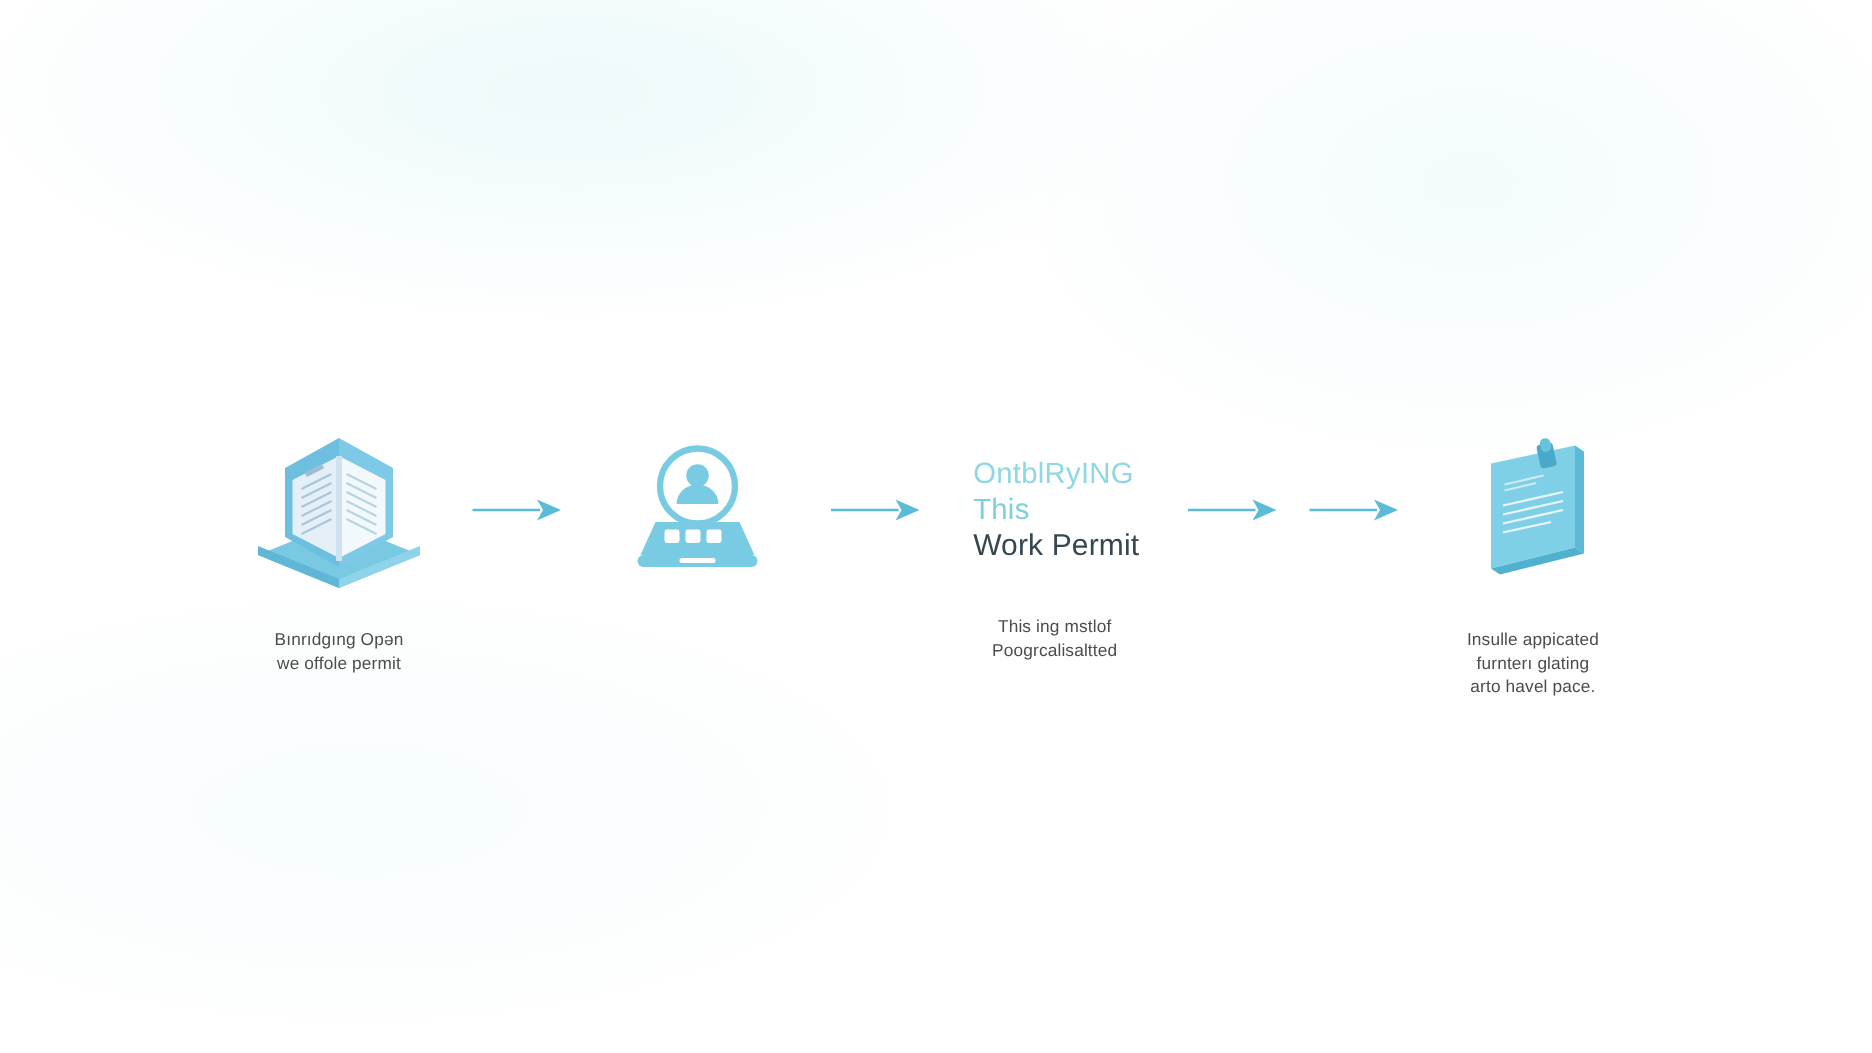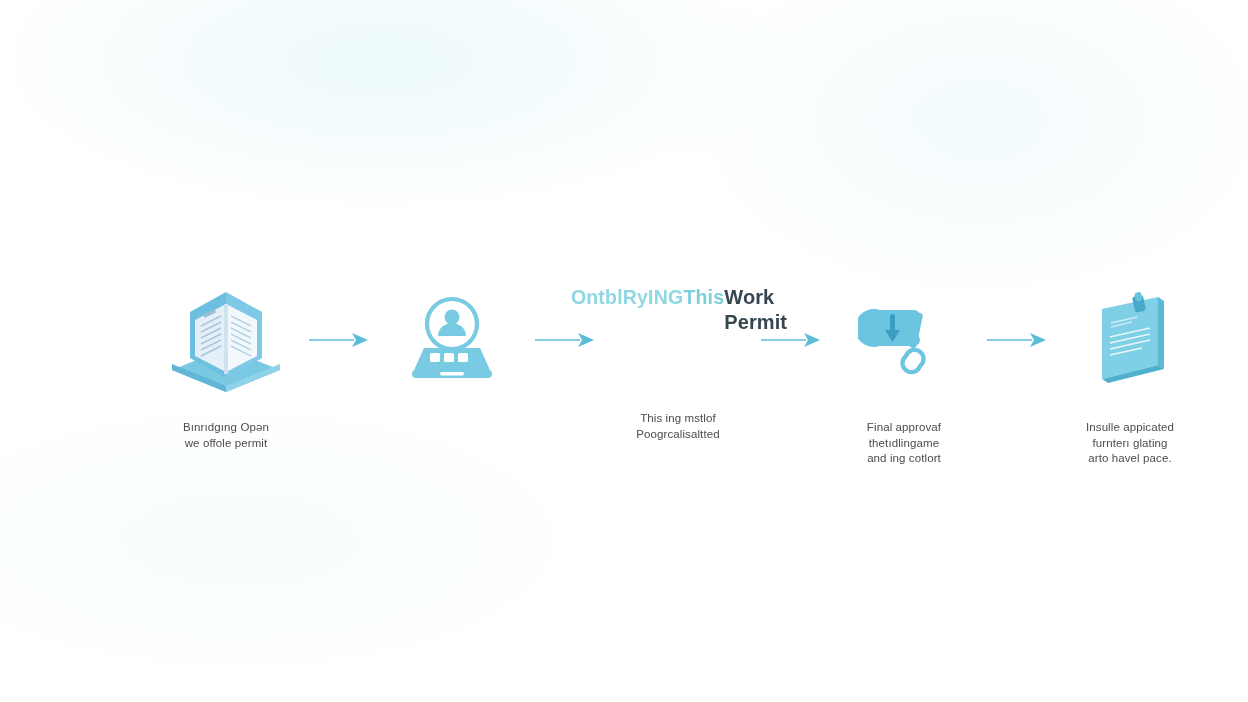--- a/index.html
+++ b/index.html
@@ -68,26 +68,25 @@
     height: 110px;
     display: flex;
     align-items: center;
     justify-content: center;
     flex: none;
   }
 
   
   .headline {
     display: flex;
-    flex-direction: row;
+    flex-direction: column;
     align-items: flex-start;
     justify-content: center;
     height: 110px;
     padding-left: 2px;
-    font-weight: bold;
   }
   .headline .line1 {
     font-size: 19.5px;
     line-height: 24px;
     color: #8fd7e3;
     letter-spacing: 0.2px;
   }
   .headline .line2 {
     font-size: 19.5px;
     line-height: 24px;
@@ -195,39 +194,20 @@
 Poogrcalisaltted</div>
   </div>
 
   <div class="arrow">
     <svg width="62" height="18" viewBox="0 0 62 18" aria-hidden="true">
       <line x1="1" y1="9" x2="46" y2="9" stroke="#5bbcd8" stroke-width="1.7"></line>
       <polygon points="44,2 60,9 44,16 48,9" fill="#5bbcd8"></polygon>
     </svg>
   </div>
 
-  <div class="step">
-    <div class="step-visual">
-      <svg width="92" height="96" viewBox="0 0 92 96" aria-hidden="true">
-
-        <path d="M16 18 h40 a6 6 0 0 1 0 12 a6 6 0 0 1 0 12 a6 6 0 0 1 0 12 h-40 a6 6 0 0 1 0 -12 a6 6 0 0 1 0 -12 a6 6 0 0 1 0 -12 z" fill="#6cc5e0"></path>
-        <circle cx="16" cy="36" r="19" fill="#6cc5e0"></circle>
-
-        <rect x="32" y="22" width="5" height="18" rx="2.5" fill="#3a9dc4"></rect>
-        <polygon points="27,38 42,38 34.5,50" fill="#3a9dc4"></polygon>
-
-        <rect x="58" y="20" width="7.5" height="36" rx="3.7" fill="#6cc5e0" transform="rotate(12 58 20)"></rect>
-
-        <path d="M48 64 a9 9 0 1 0 14 10 a9 9 0 1 0 -14 -10 z" fill="none" stroke="#6cc5e0" stroke-width="4.2"></path>
-      </svg>
-    </div>
-    <div class="caption">Final approvaf
-thetıdlingame
-and ing cotlort</div>
-  </div>
 
   <div class="arrow">
     <svg width="62" height="18" viewBox="0 0 62 18" aria-hidden="true">
       <line x1="1" y1="9" x2="46" y2="9" stroke="#5bbcd8" stroke-width="1.7"></line>
       <polygon points="44,2 60,9 44,16 48,9" fill="#5bbcd8"></polygon>
     </svg>
   </div>
 
   <div class="step">
     <div class="step-visual">

